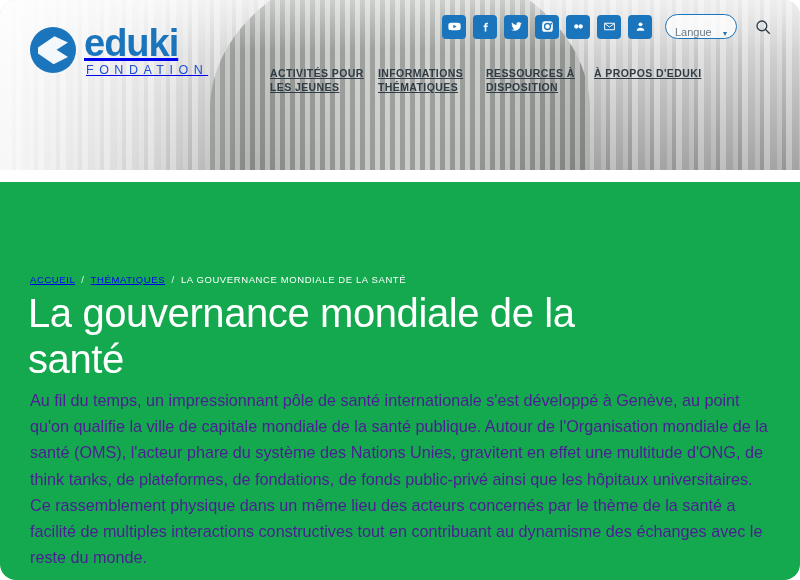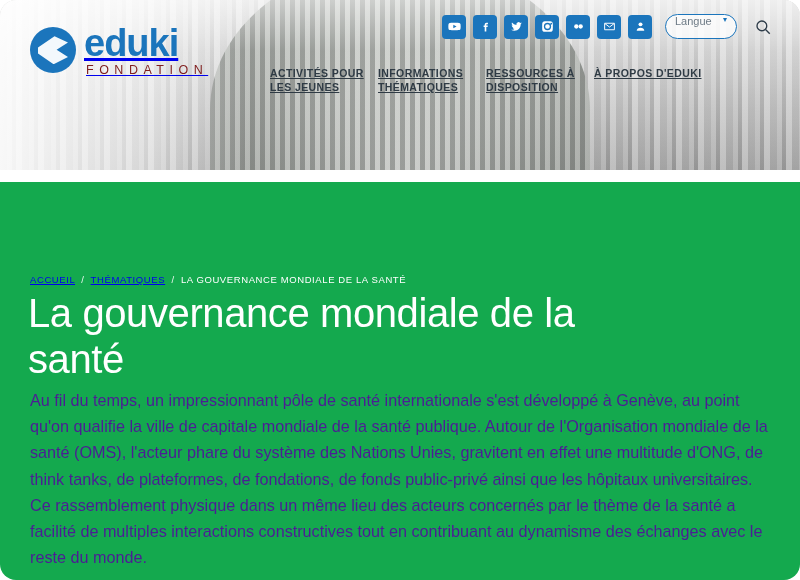--- a/index.html
+++ b/index.html
@@ -69,21 +69,21 @@
     background: #ffffff;
     clip-path: polygon(0 40%, 55% 0, 100% 22%, 62% 48%, 100% 74%, 52% 100%, 0 62%);
     opacity: .95;
   }
   .logo-text { line-height: 1; }
   .logo-word {
     font-size: 38px; font-weight: bold; color: #1b75bc;
     letter-spacing: -1px;
   }
   .logo-sub {
-    font-size: 12.5px; color: #7f1d1d; letter-spacing: 5.5px;
+    font-size: 12.5px; color: #1d4ed8; letter-spacing: 5.5px;
     margin-top: 2px; padding-left: 2px;
   }
 
   
   .top-row {
     position: absolute; right: 26px; top: 14px;
     display: flex; align-items: center; gap: 7px;
     z-index: 6;
   }
   .soc {
@@ -92,21 +92,21 @@
     display: flex; align-items: center; justify-content: center;
     font-size: 12px; line-height: 1;
   }
   .soc svg { width: 13px; height: 13px; fill: #fff; }
   .lang {
     margin-left: 6px;
     height: 25px; min-width: 72px;
     border: 1px solid #1b75bc; border-radius: 13px;
     background: rgba(255,255,255,0.75);
     color: #6e7b86; font-size: 11px;
-    display: flex; align-items: flex-start; justify-content: space-between;
+    display: flex; align-items: flex-end; justify-content: space-between;
     padding: 0 9px; gap: 8px;
   }
   .lang .caret { font-size: 8px; color: #1b75bc; }
   .search-btn {
     margin-left: 8px; width: 22px; height: 22px;
     display: flex; align-items: center; justify-content: center;
   }
   .search-btn svg { width: 18px; height: 18px; stroke: #2e3c49; fill: none; stroke-width: 1.8; }
 
   

